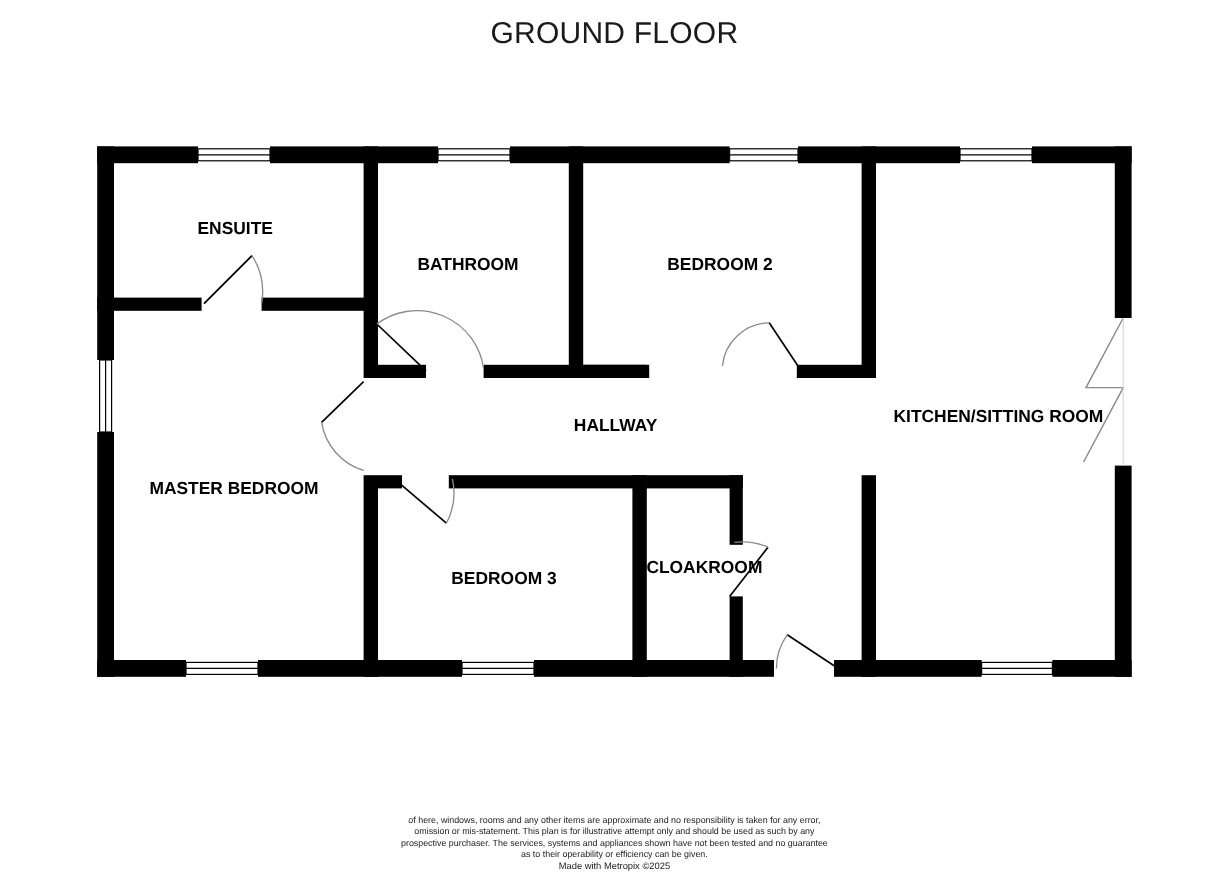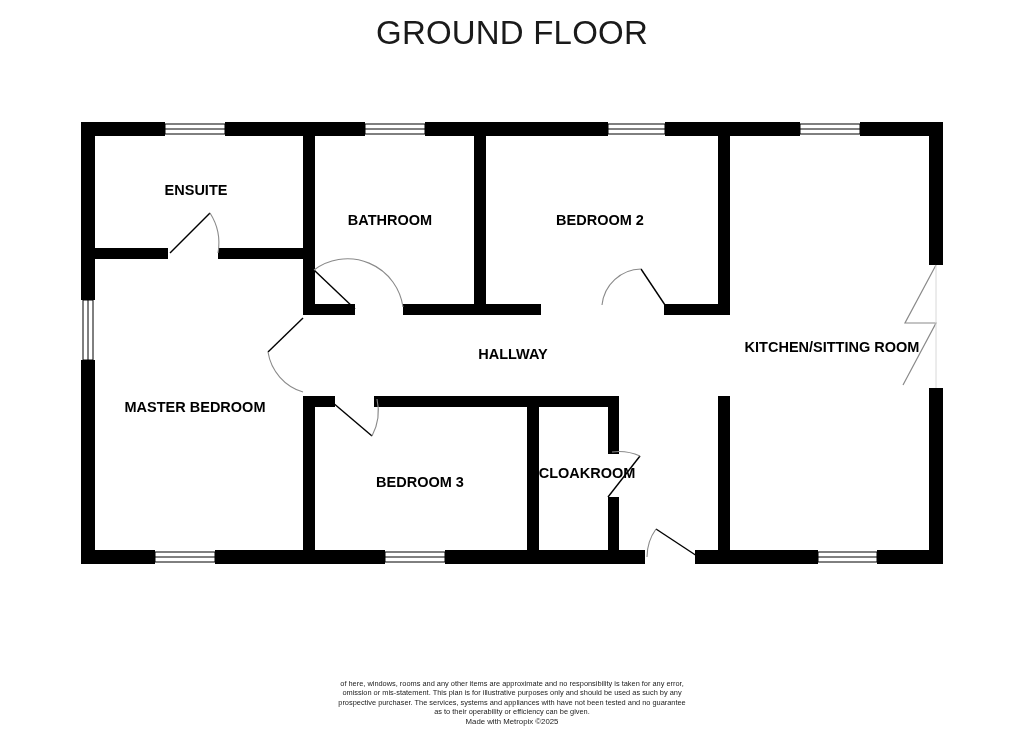--- a/index.html
+++ b/index.html
@@ -20,21 +20,21 @@
     width: 1024px;
     height: 732px;
     background: #ffffff;
   }
   #plan-title {
     position: absolute;
     top: 14px;
     left: 0;
     width: 1024px;
     text-align: center;
-    font-size: 33px;
+    font-size: 25px;
     font-weight: 400;
     letter-spacing: 0.2px;
     color: #1a1a1a;
   }
   #floorplan-svg {
     position: absolute;
     top: 0;
     left: 0;
   }
   .room-label {
@@ -213,19 +213,19 @@
       <text class="room-label" x="513" y="355">HALLWAY</text>
       <text class="room-label" x="195" y="408">MASTER BEDROOM</text>
       <text class="room-label" x="420" y="483">BEDROOM 3</text>
       <text class="room-label" x="587" y="474">CLOAKROOM</text>
     </g>
 
   </svg>
 
   <div id="disclaimer">
     <span class="line">of here, windows, rooms and any other items are approximate and no responsibility is taken for any error,</span>
-    <span class="line">omission or mis-statement. This plan is for illustrative purposes only and should be used as such by any</span>
-    <span class="line">prospective purchaser. The services, systems and appliances with have not been tested and no guarantee</span>
+    <span class="line">omission or mis-statement. This plan is for illustrative attempt only and should be used as such by any</span>
+    <span class="line">prospective purchaser. The services, systems and appliances shown have not been tested and no guarantee</span>
     <span class="line">as to their operability or efficiency can be given.</span>
     <span id="credit">Made with Metropix ©2025</span>
   </div>
 
 </div>
 
 </body></html>

